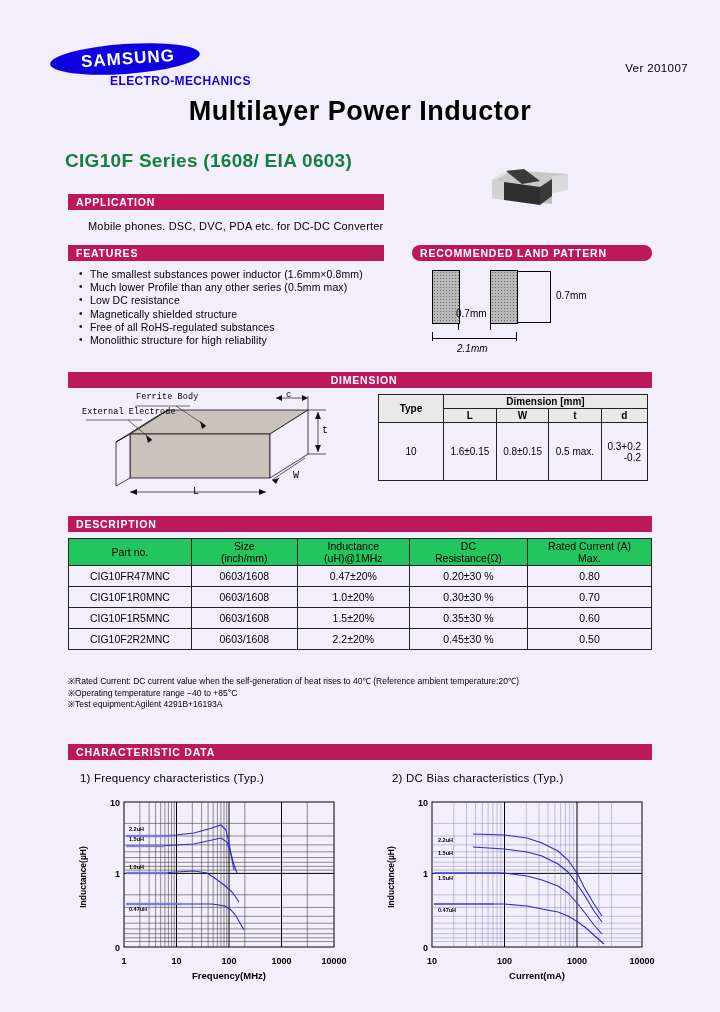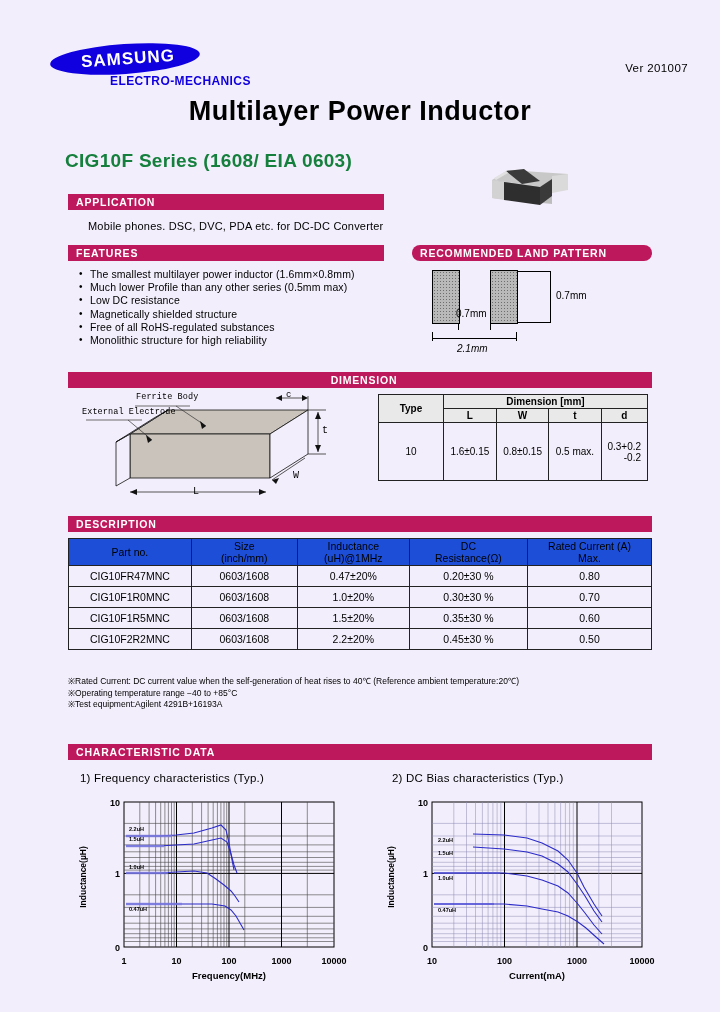--- a/index.html
+++ b/index.html
@@ -77,21 +77,21 @@
   .dtext{position:absolute;font-size:8.5px;letter-spacing:.1px;}
 
   
   table{border-collapse:collapse;position:absolute;}
   .dimtable{left:378px;top:394px;width:270px;font-size:10px;}
   .dimtable td,.dimtable th{border:1px solid #222;text-align:center;padding:1px 2px;}
   .dimtable .hd{background:#e9e9e9;font-weight:bold;}
 
   .desctable{left:68px;top:538px;width:584px;font-size:10.5px;}
   .desctable td{border:1px solid #222;text-align:center;padding:2px 2px;height:16px;}
-  .desctable td.hd{background:#1d4ed8;font-weight:normal;height:17px;padding:1px;}
+  .desctable td.hd{background:#22c55e;font-weight:normal;height:17px;padding:1px;}
 
   .notes{position:absolute;left:68px;top:676px;font-size:8.5px;line-height:11.5px;letter-spacing:0;}
 
   
   .charttitle{position:absolute;font-size:11.5px;letter-spacing:.2px;}
   .chartwrap{position:absolute;}
 </style>
 </head>
 <body>
 
@@ -120,21 +120,21 @@
       <polygon points="74,16 90,14 90,30 74,33" fill="#dadada"></polygon>
       <polygon points="16,18 28,11 30,13 18,20" fill="#e2e2e2"></polygon>
     </svg>
   </div>
 
   <div class="secbar" style="left:68px;top:194px;width:316px;">APPLICATION</div>
   <div class="body-text" style="left:68px;top:220px;margin-left:20px;">Mobile phones. DSC, DVC, PDA etc. for DC-DC Converter</div>
 
   <div class="secbar" style="left:68px;top:245px;width:316px;">FEATURES</div>
   <ul class="features">
-    <li>The smallest multilayer power inductor (1.6mm×0.8mm)</li>
+    <li>The smallest substances power inductor (1.6mm×0.8mm)</li>
     <li>Much lower Profile than any other series (0.5mm max)</li>
     <li>Low DC resistance</li>
     <li>Magnetically shielded structure</li>
     <li>Free of all RoHS-regulated substances</li>
     <li>Monolithic structure for high reliability</li>
   </ul>
 
   <div class="secbar" style="left:412px;top:245px;width:240px;border-radius:8px;">RECOMMENDED LAND PATTERN</div>
   <div class="land-box">
     <div class="pad" style="left:20px;top:8px;"></div>

